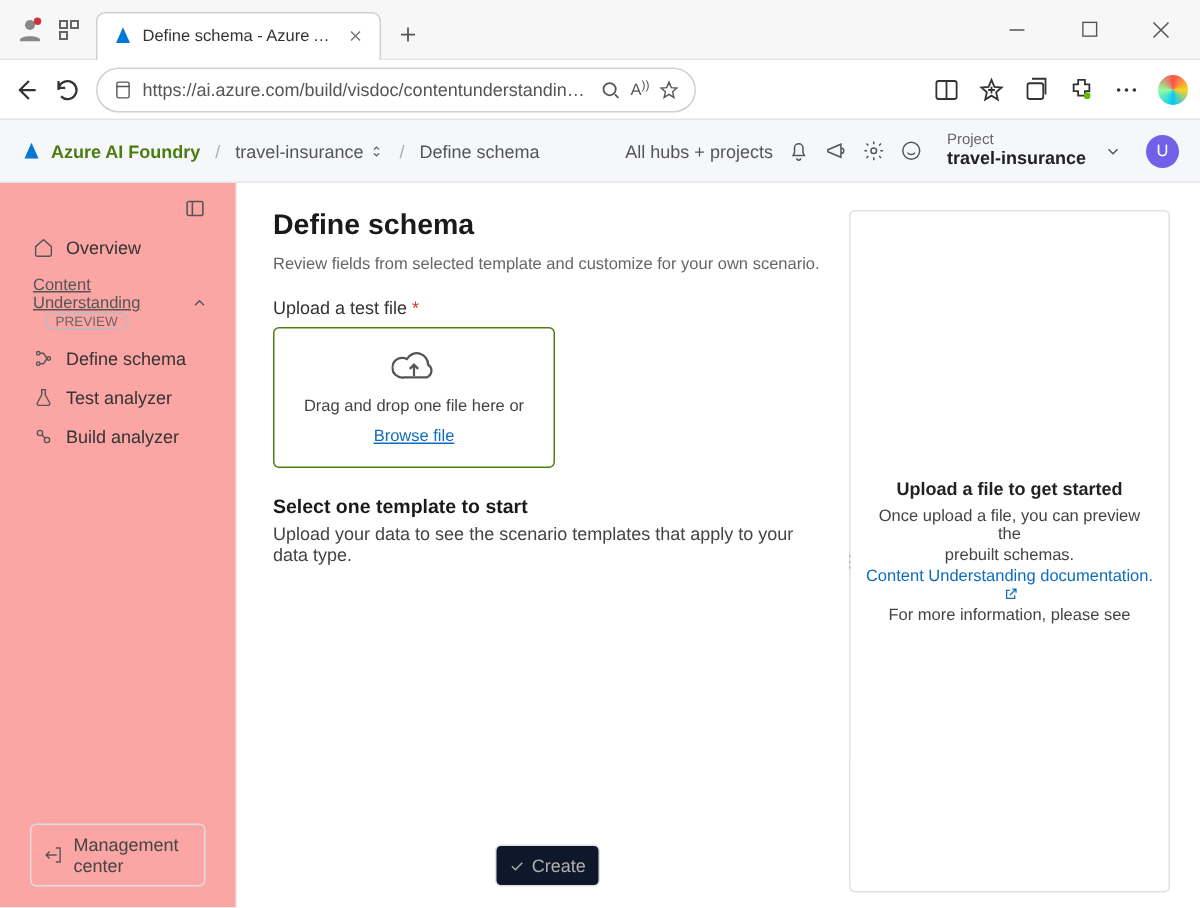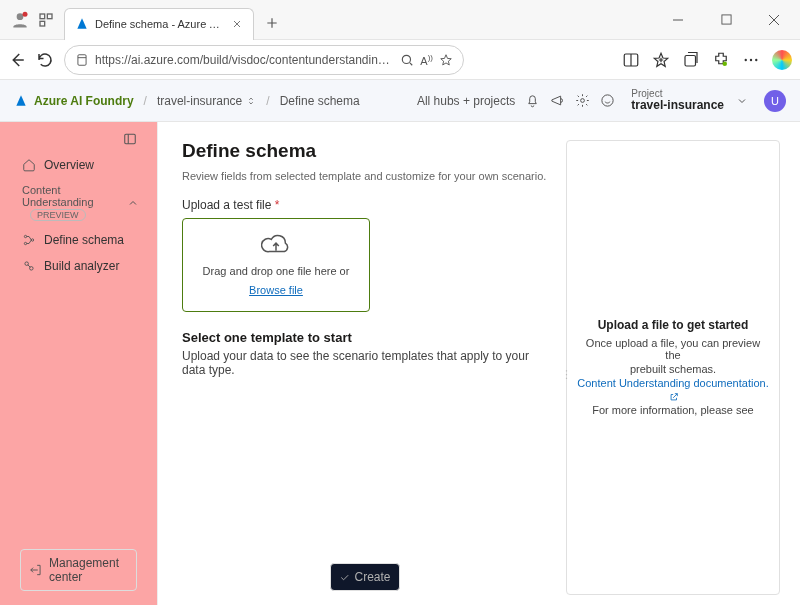--- a/index.html
+++ b/index.html
@@ -39,21 +39,21 @@
   .proj { display: flex; flex-direction: column; line-height: 1.1; margin-left: 6px; margin-right: 2px; }
   .proj .lbl { font-size: 10px; color: #666; }
   .proj .val { font-size: 12px; font-weight: 600; color: #222; }
   .user-badge { width: 22px; height: 22px; background: #7160e8; color: #fff; border-radius: 50%; display: flex; align-items: center; justify-content: center; font-size: 11px; margin-left: 6px; }
 
   
   .body { display: flex; height: calc(605px - 40px - 40px - 42px); }
   .sidebar { width: 158px; background: #fca5a5; border-right: 1px solid #ededed; display: flex; flex-direction: column; padding: 8px 14px; font-size: 12px; position: relative; }
   .sidebar .collapse-row { display: flex; justify-content: flex-end; padding: 2px 6px 6px; }
   .side-item, .side-parent, .side-sub { display: flex; align-items: center; gap: 8px; padding: 6px 8px; color: #333; border-radius: 4px; cursor: pointer; }
-  .side-parent { justify-content: space-between; color: #555; font-size: 11px; padding-right: 4px; cursor: default; }
+  .side-parent { justify-content: space-between; color: #555; font-size: 11px; padding-right: 4px; cursor: default; text-decoration: underline; }
   .preview-pill { font-size: 9px; border: 1px solid #bbb; color: #666; border-radius: 8px; padding: 0 6px; margin-left: 8px; display: inline-block; }
   .side-sub { padding-left: 8px; font-size: 12px; }
   .sidebar .footer { margin-top: auto; padding: 6px; }
   .mgmt { border: 1px solid #ddd; border-radius: 4px; padding: 6px 8px; display: flex; align-items: center; gap: 6px; color: #444; }
   .ic { width: 14px; height: 14px; color: #555; flex-shrink: 0; }
 
   .main { flex: 1; display: flex; padding: 18px 20px 10px 24px; position: relative; }
   .content { flex: 1; min-width: 0; padding-right: 14px; position: relative; }
   .content h1 { font-size: 19px; font-weight: 600; margin-bottom: 8px; color: #1b1a19; }
   .desc { font-size: 11px; color: #666; margin-bottom: 16px; }
@@ -245,20 +245,26 @@
       <svg class="ic" viewBox="0 0 24 24" fill="none" stroke="currentColor" stroke-width="1.6">
           <circle cx="6" cy="6" r="2"></circle>
           <circle cx="6" cy="18" r="2"></circle>
           <circle cx="18" cy="12" r="2"></circle>
           <path d="M8 6h4l4 6-4 6H8"></path>
         </svg>
       <span>Define schema</span>
     </div>
     <div class="side-sub">
       <svg class="ic" viewBox="0 0 24 24" fill="none" stroke="currentColor" stroke-width="1.6">
+          <path d="M9 3h6M10 3v6l-5 9a2 2 0 0 0 2 3h10a2 2 0 0 0 2-3l-5-9V3"></path>
+        </svg>
+      <span>Test analyzer</span>
+    </div>
+    <div class="side-sub">
+      <svg class="ic" viewBox="0 0 24 24" fill="none" stroke="currentColor" stroke-width="1.6">
           <circle cx="8" cy="8" r="3"></circle>
           <circle cx="16" cy="16" r="3"></circle>
           <path d="M10 10l4 4"></path>
         </svg>
       <span>Build analyzer</span>
     </div>
     <div class="footer">
       <div class="mgmt">
         <svg class="ic" viewBox="0 0 24 24" fill="none" stroke="currentColor" stroke-width="1.6">
             <path d="M14 4h5v16h-5M3 12h12M7 8l-4 4 4 4"></path>

